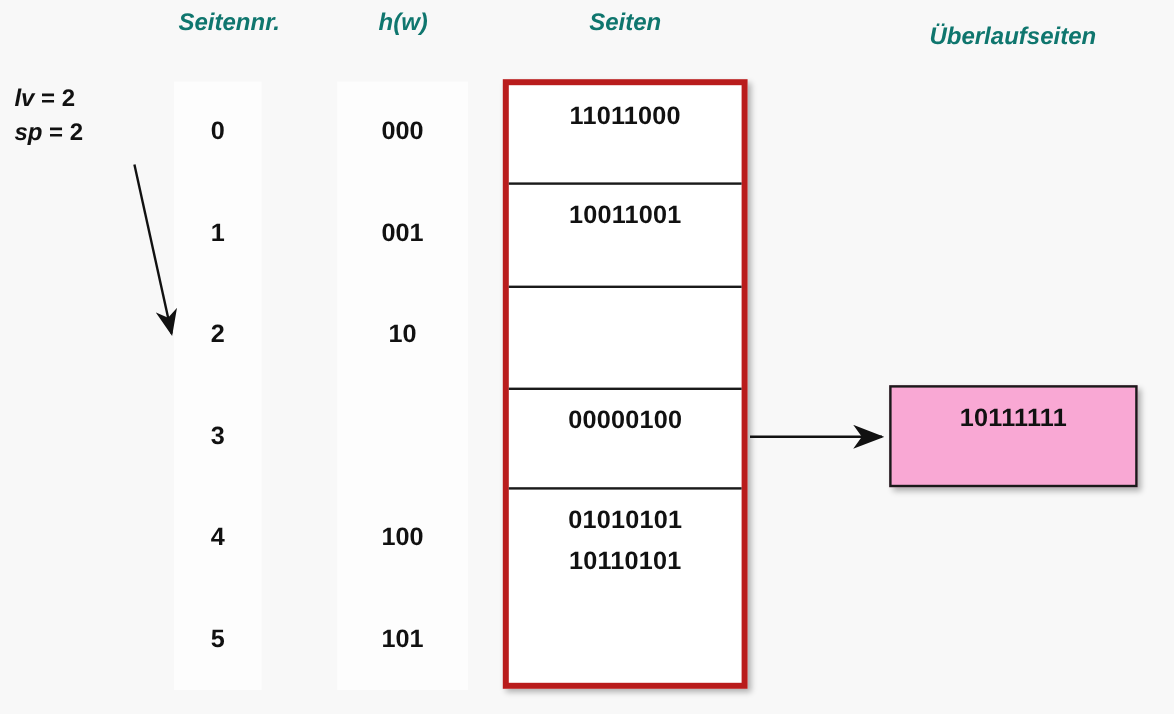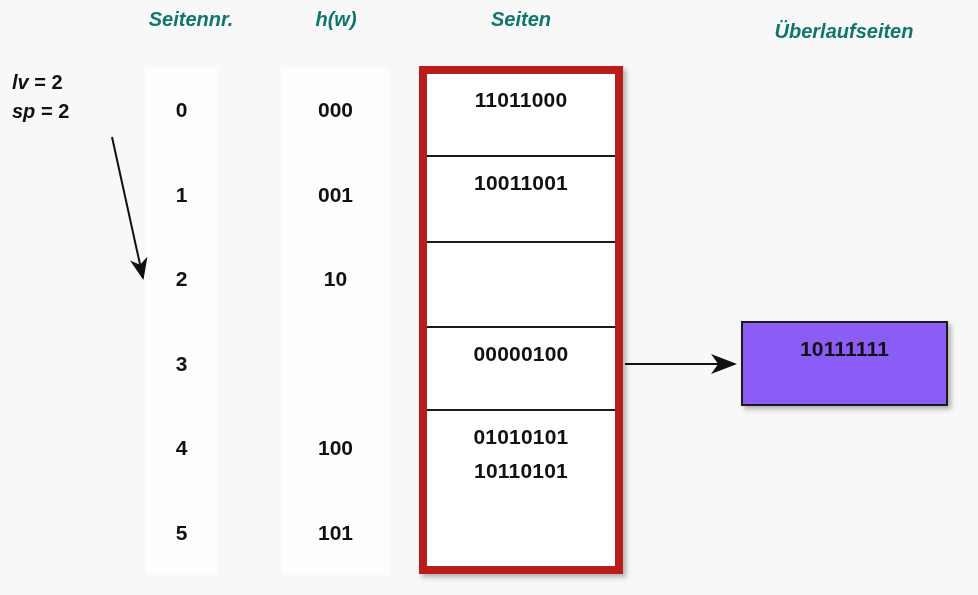--- a/index.html
+++ b/index.html
@@ -73,21 +73,21 @@
   }
 
   
   #seiten-table {
     position: absolute;
     left: 419px;
     top: 66px;
     width: 204px;
     height: 508px;
     background: #ffffff;
-    border: 8px solid #b91c1c;
+    border: 5px solid #b91c1c;
     box-sizing: border-box;
     box-shadow: 3px 3px 5px rgba(0,0,0,0.30);
   }
   .seiten-row {
     position: relative;
     box-sizing: border-box;
     border-bottom: 2px solid #1a1a1a;
     padding-top: 9px;
     text-align: center;
   }
@@ -100,21 +100,21 @@
     color: #111111;
   }
 
   
   #overflow-box {
     position: absolute;
     left: 741px;
     top: 321px;
     width: 207px;
     height: 85px;
-    background: #8b5cf6;
+    background: #f9a8d4;
     border: 2px solid #1a1a1a;
     box-sizing: border-box;
     box-shadow: 3px 3px 5px rgba(0,0,0,0.30);
     display: flex;
     align-items: flex-start;
     justify-content: center;
     padding-top: 14px;
   }
   #overflow-box .rec {
     font-size: 21px;

